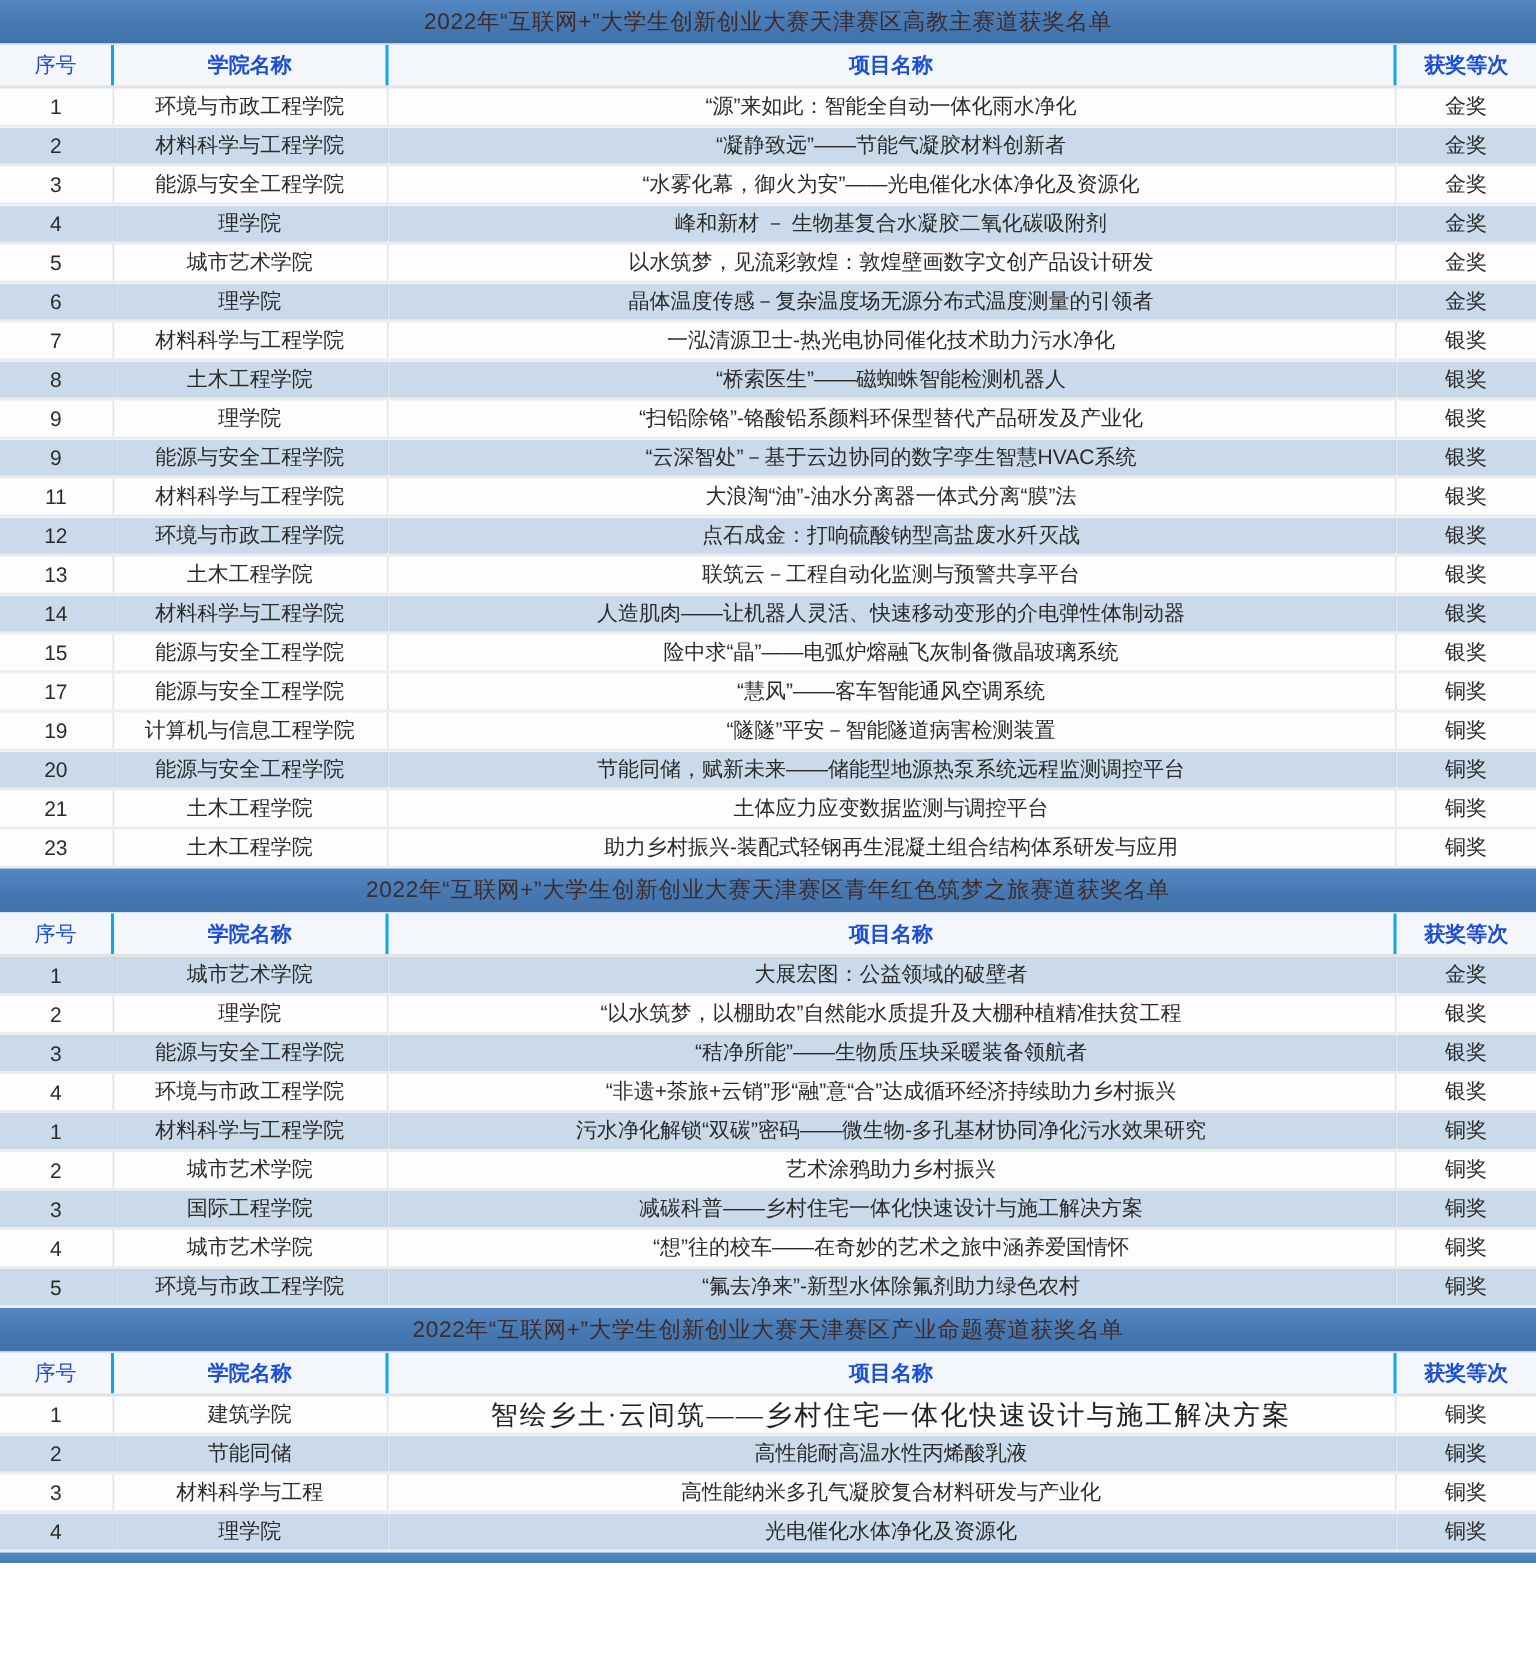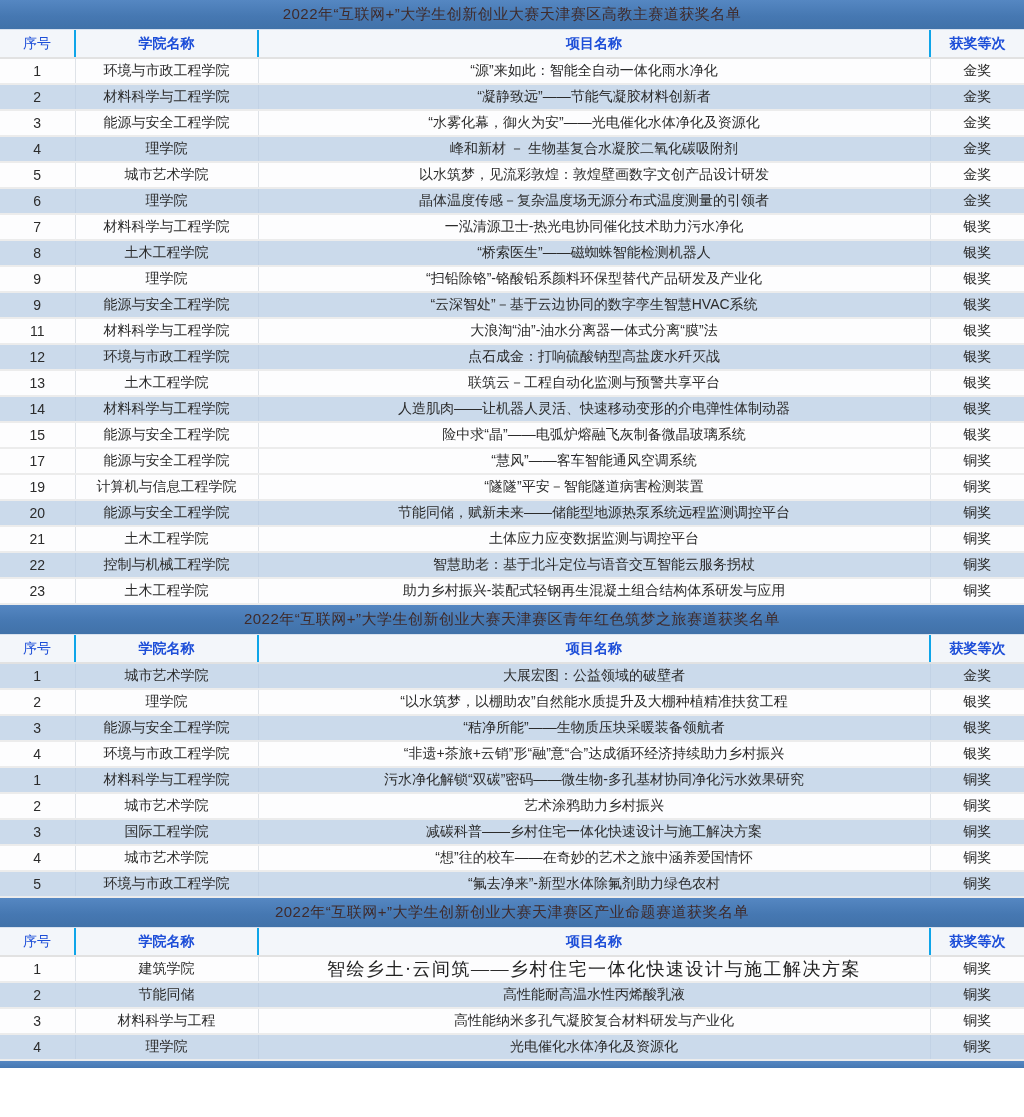--- a/index.html
+++ b/index.html
@@ -198,26 +198,20 @@
             <td class="cell-college">能源与安全工程学院</td>
             <td class="cell-project">节能同储，赋新未来——储能型地源热泵系统远程监测调控平台</td>
             <td class="cell-award">铜奖</td>
           </tr>
           <tr class="plain">
             <td class="cell-seq">21</td>
             <td class="cell-college">土木工程学院</td>
             <td class="cell-project">土体应力应变数据监测与调控平台</td>
             <td class="cell-award">铜奖</td>
           </tr>
-          <tr class="alt">
-            <td class="cell-seq">22</td>
-            <td class="cell-college">控制与机械工程学院</td>
-            <td class="cell-project">智慧助老：基于北斗定位与语音交互智能云服务拐杖</td>
-            <td class="cell-award">铜奖</td>
-          </tr>
           <tr class="plain">
             <td class="cell-seq">23</td>
             <td class="cell-college">土木工程学院</td>
             <td class="cell-project">助力乡村振兴-装配式轻钢再生混凝土组合结构体系研发与应用</td>
             <td class="cell-award">铜奖</td>
           </tr>
         </tbody>
       </table>
     </div>
     <div class="section">

